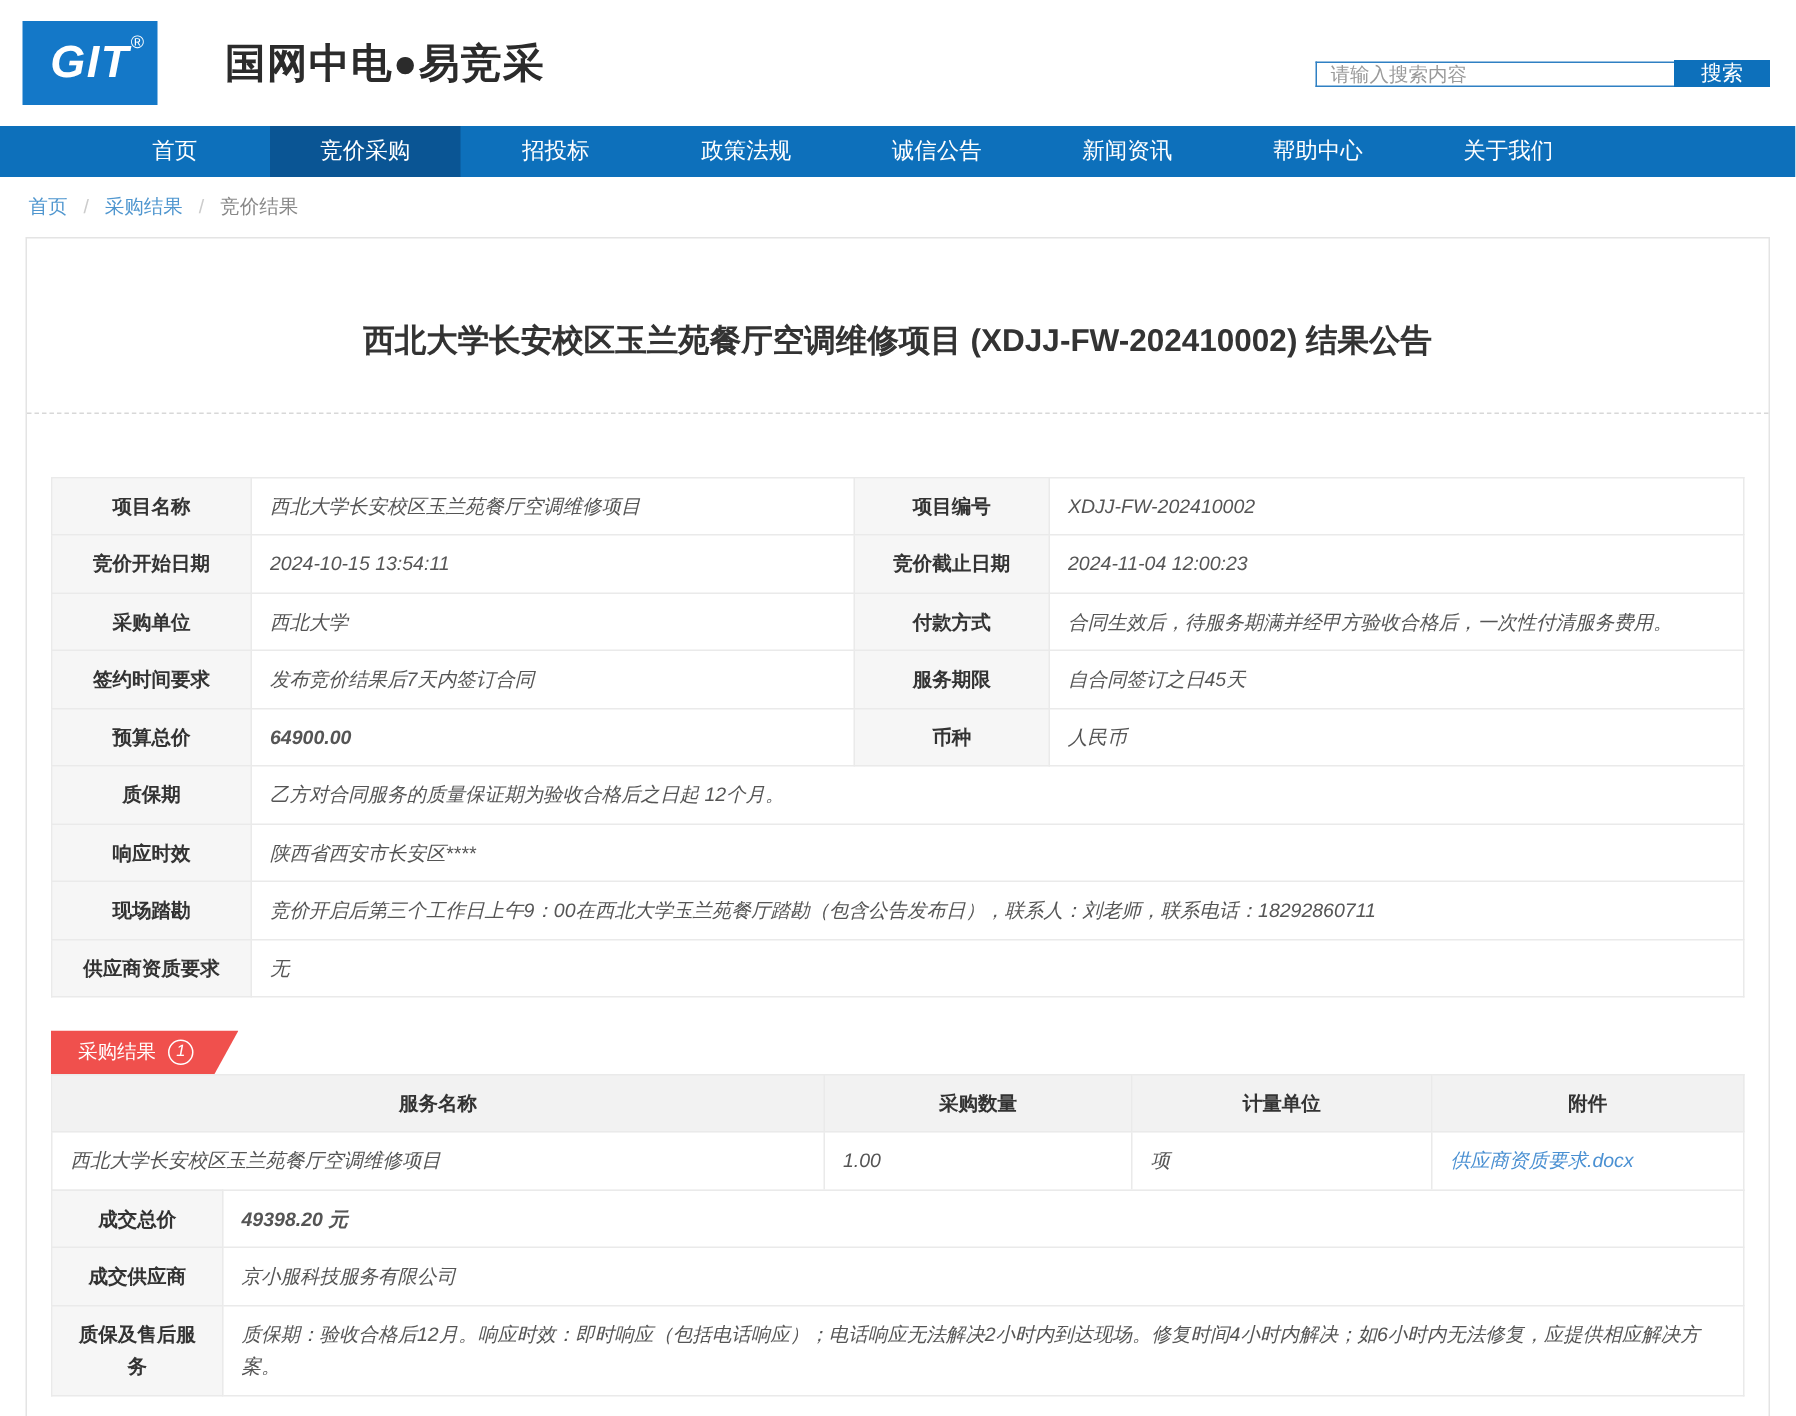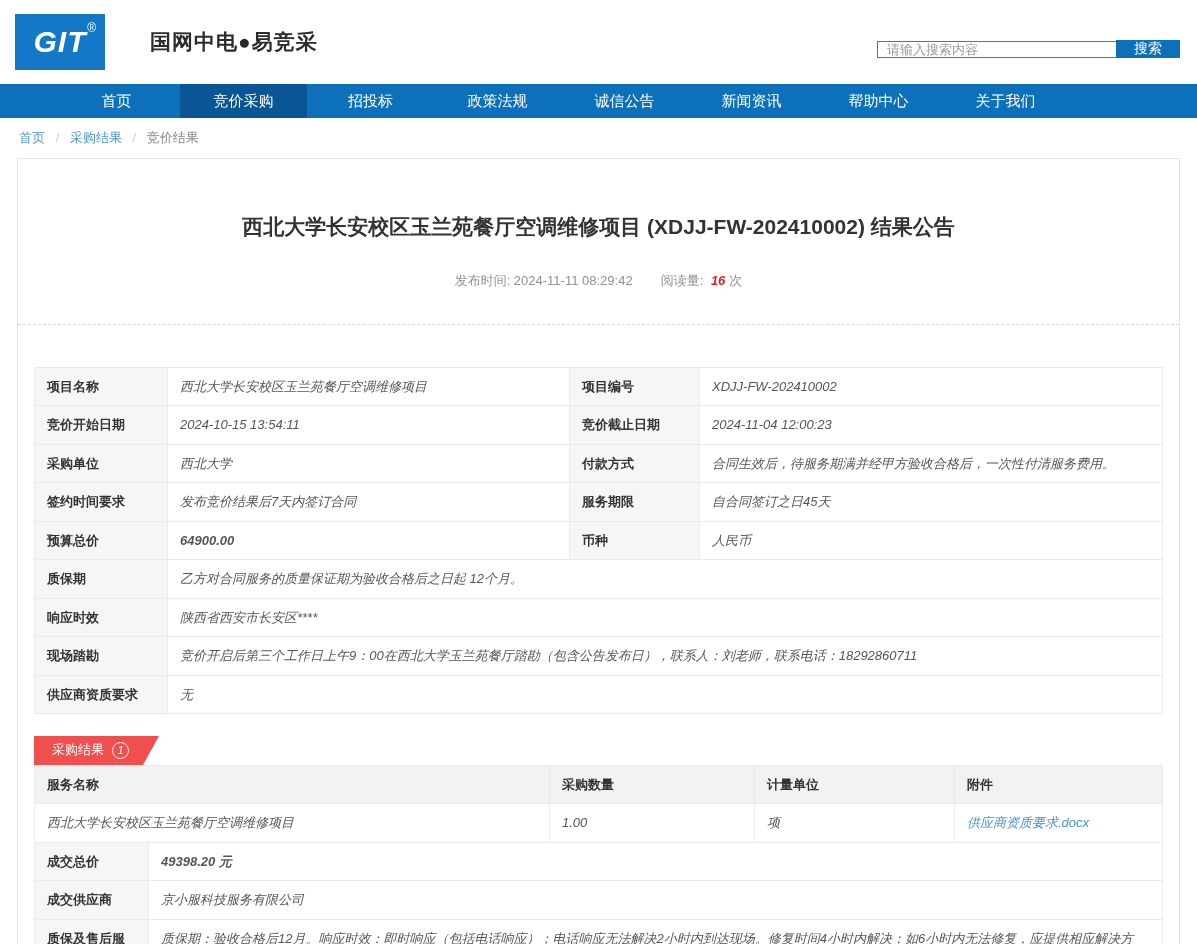--- a/index.html
+++ b/index.html
@@ -24,21 +24,21 @@
     color: #fff;
     display: flex; align-items: center; justify-content: center;
     font-style: italic; font-weight: bold; font-size: 30px;
     letter-spacing: 1px;
     position: relative;
     cursor: pointer;
   }
   .logo-box sup { font-size: 12px; font-style: normal; position: absolute; top: 7px; right: 8px; font-weight: normal;}
   .brand {
     margin-left: 13px;
-    font-size: 21px;
+    font-size: 27px;
     font-weight: bold;
     color: #2b2b2b;
     letter-spacing: 1px;
   }
   .search {
     margin-left: auto; margin-right: 17px;
     display: flex; align-items: flex-end; height: 31px;
   }
   .search input {
     width: 239px;
@@ -119,21 +119,21 @@
     padding: 8px 12px;
     font-size: 13px;
     line-height: 1.65;
     vertical-align: middle;
     word-break: break-all;
   }
   td.label, th {
     background: #f6f6f6;
     font-weight: bold;
     color: #333;
-    text-align: left;
+    text-align: center;
   }
   td.value { color: #555; background: #fff; font-style: italic; }
   .project-table { margin-top: 42px; }
   .price { color: #f03c3c; font-weight: bold; }
   
   .result-badge {
     margin-top: 22px;
     display: inline-flex;
     align-items: center;
     gap: 8px;
@@ -189,23 +189,20 @@
   <span class="sep">/</span>
   <a>采购结果</a>
   <span class="sep">/</span>
   <span class="current">竞价结果</span>
 </div>
 
 <main class="panel">
 
   <h1 class="article-title">西北大学长安校区玉兰苑餐厅空调维修项目 (XDJJ-FW-202410002) 结果公告</h1>
 
-  <div class="publish-line">
-    <span>发布时间: </span><span>2024-11-11 08:29:42</span><span class="views-label">阅读量: </span><span class="views-count">16</span><span>次</span>
-  </div>
 
   <hr class="dashed-divider">
 
   <div class="tables-wrap">
 
     
     <table class="project-table">
       <colgroup>
           <col style="width:133px">
           <col style="width:402px">

